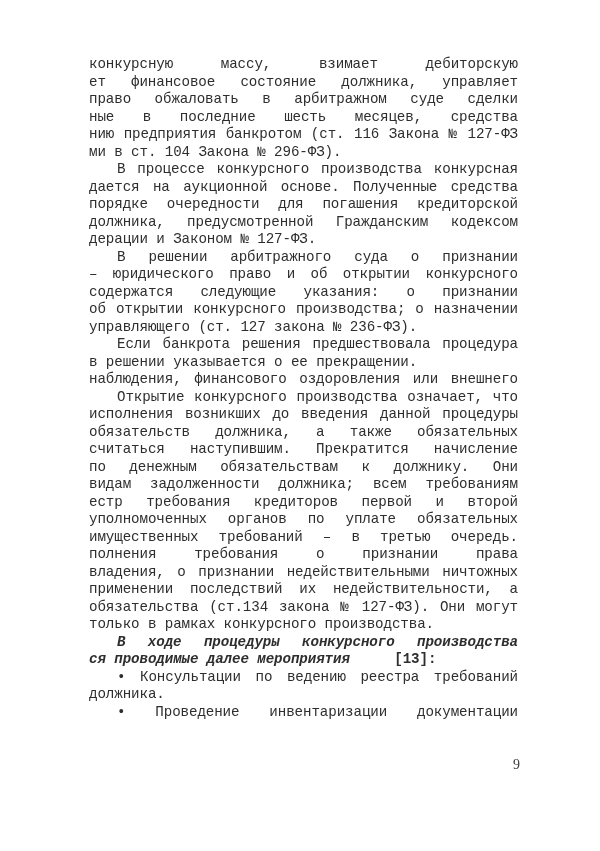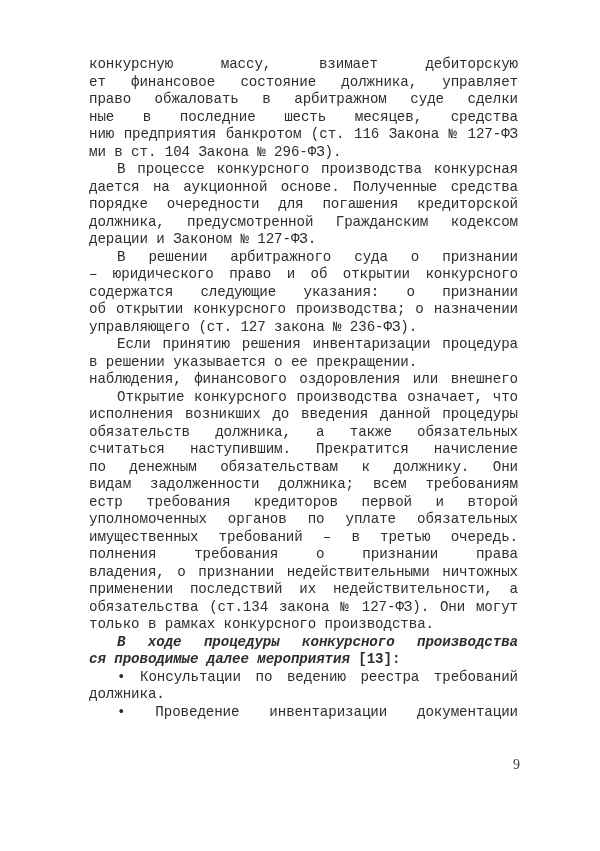--- a/index.html
+++ b/index.html
@@ -34,21 +34,21 @@
     height: 17.5px;
     line-height: 17.5px;
     overflow: hidden;
     text-align: justify;
     text-align-last: justify;
     white-space: normal;
   }
   .line.last { text-align-last: left; }
   .para.indent .line:first-child { text-indent: 28px; }
   .s-bi { font-weight: bold; font-style: italic; }
-  .s-b  { font-weight: bold; font-style: normal; }
+  .s-b  { font-weight: bold; font-style: normal; margin-left: 36px; }
   .s-n  { font-weight: normal; font-style: normal; }
   .page-number {
     position: absolute;
     left: 89px;
     top: 757px;
     width: 431px;
     text-align: right;
     font-size: 14px;
     line-height: 16px;
     color: #3a3a3a;
@@ -75,21 +75,21 @@
         <div class="line last">дерации и Законом № 127-ФЗ.</div>
       </div>
       <div class="para s-n indent">
         <div class="line">В решении арбитражного суда о признании банкротом должника</div>
         <div class="line">– юридического право и об открытии конкурсного производства</div>
         <div class="line">содержатся следующие указания: о признании должника банкротом;</div>
         <div class="line">об открытии конкурсного производства; о назначении конкурсного</div>
         <div class="line last">управляющего (ст. 127 закона № 236-ФЗ).</div>
       </div>
       <div class="para s-n indent">
-        <div class="line">Если принятию решения инвентаризации процедура</div>
+        <div class="line">Если банкрота решения предшествовала процедура</div>
         <div class="line last">в решении указывается о ее прекращении.</div>
         <div class="line">наблюдения, финансового оздоровления или внешнего управления,</div>
       </div>
       <div class="para s-n indent">
         <div class="line">Открытие конкурсного производства означает, что срок</div>
         <div class="line">исполнения возникших до введения данной процедуры денежных</div>
         <div class="line">обязательств должника, а также обязательных платежей будет</div>
         <div class="line">считаться наступившим. Прекратится начисление внешнего</div>
         <div class="line">по денежным обязательствам к должнику. Они включаются в ре-</div>
         <div class="line">видам задолженности должника; всем требованиям кредиторов</div>

